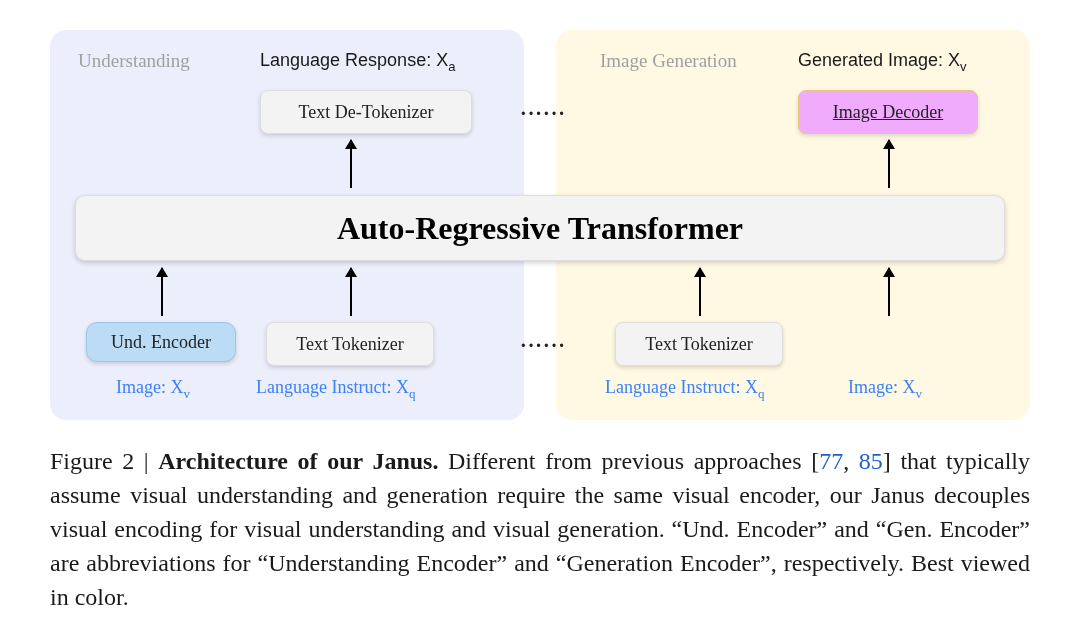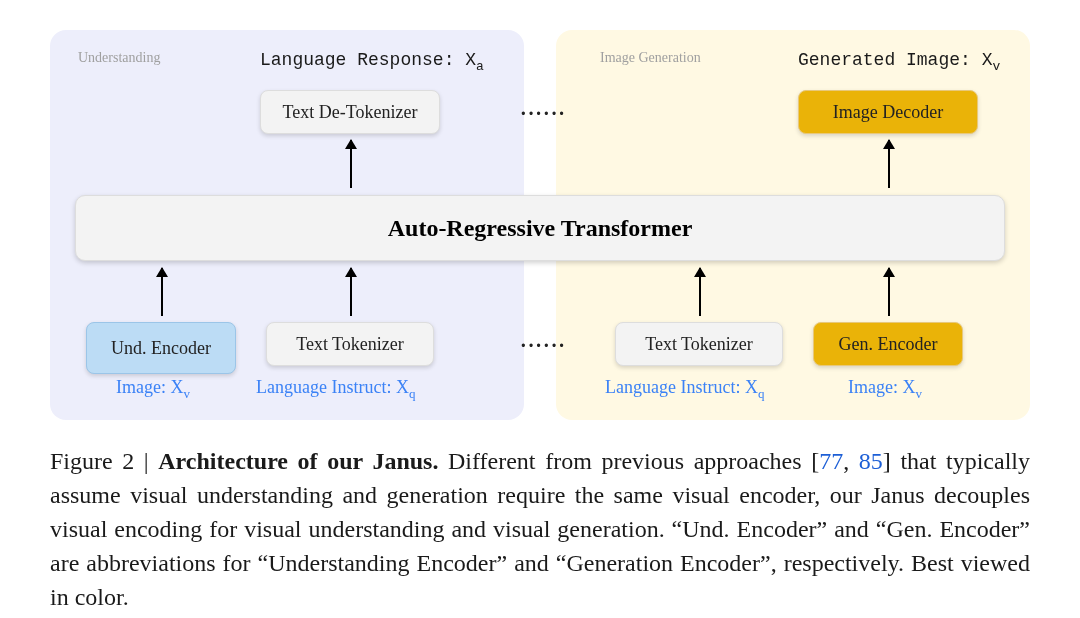--- a/index.html
+++ b/index.html
@@ -27,30 +27,30 @@
     width: 474px;
     background: #edeefb;
   }
   .panel-right {
     right: 0;
     width: 474px;
     background: #fff9e3;
   }
   .section-title {
     color: #a0a0a0;
-    font-size: 14px;
+    font-size: 19px;
     position: absolute;
     top: 20px;
   }
   .output-label {
     color: #1a1a1a;
     font-size: 18px;
     position: absolute;
     top: 20px;
-    font-family: Liberation Mono, monospace;
+    font-family: Liberation Sans, sans-serif;
   }
   .output-label sub { font-size: 13px; }
   .input-label {
     color: #3b82f6;
     font-size: 18px;
     position: absolute;
     bottom: 18px;
     text-align: center;
   }
   .input-label sub { font-size: 13px; }
@@ -61,35 +61,35 @@
     font-size: 18px;
     font-family: Georgia, serif;
     text-align: center;
     display: flex;
     align-items: center;
     justify-content: center;
     padding: 10px 8px;
   }
   .box-white { background: #f3f3f3; color: #222; border: 1px solid #ddd; }
   .box-blue  { background: #bcdcf5; color: #222; border: 1px solid #9bc5e8; }
-  .box-gold  { background: #eab308; color: #222; border: 1px solid #e8c87a; }
+  .box-gold  { background: #f0abfc; color: #222; border: 1px solid #e8c87a; text-decoration: underline; }
   .transformer {
     position: absolute;
     left: 25px;
     right: 25px;
     top: 165px;
     height: 66px;
     background: #f3f3f3;
     border: 1px solid #ddd;
     border-radius: 10px;
     box-shadow: 0 2px 5px rgba(0,0,0,0.18);
     display: flex;
     align-items: center;
     justify-content: center;
-    font-size: 24px;
+    font-size: 32px;
     font-weight: bold;
     font-family: Georgia, serif;
   }
   .arrow {
     position: absolute;
     width: 2px;
     background: #000;
   }
   .arrow::after {
     content: "";
@@ -130,39 +130,38 @@
   <div class="section-title" style="left:28px;">Understanding</div>
   <div class="section-title" style="left:534px;margin-left:16px;">Image Generation</div>
 
   <div class="output-label" style="left:210px;">
     <span>Language Response: X</span><sub>a</sub>
   </div>
   <div class="output-label" style="left:748px;">
     <span>Generated Image: X</span><sub>v</sub>
   </div>
 
-  <div class="box box-white" style="left:210px; top:60px; width:180px; height:44px;">Text De-Tokenizer</div>
+  <div class="box box-white" style="left:210px; top:60px; width:212px; height:44px;">Text De-Tokenizer</div>
   <div class="box box-gold" style="left:748px; top:60px; width:180px; height:44px;">Image Decoder</div>
 
   <div class="dots" style="left:470px; top:72px;">······</div>
 
   <div class="arrow" style="left:300px; top:110px; height:48px;"></div>
   <div class="arrow" style="left:838px; top:110px; height:48px;"></div>
 
   <div class="transformer">Auto-Regressive Transformer</div>
 
   <div class="arrow" style="left:111px; top:238px; height:48px;"></div>
   <div class="arrow" style="left:300px; top:238px; height:48px;"></div>
   <div class="arrow" style="left:649px; top:238px; height:48px;"></div>
   <div class="arrow" style="left:838px; top:238px; height:48px;"></div>
 
-  <div class="box box-blue" style="left:36px;  top:292px; width:150px; height:52px;">Und. Encoder</div>
+  <div class="box box-blue" style="left:36px;  top:292px; width:150px; height:40px;border-radius:11px;">Und. Encoder</div>
   <div class="box box-white" style="left:216px; top:292px; width:168px; height:44px;">Text Tokenizer</div>
   <div class="box box-white" style="left:565px; top:292px; width:168px; height:44px;">Text Tokenizer</div>
-  <div class="box box-gold" style="left:763px; top:292px; width:150px; height:44px;">Gen. Encoder</div>
 
   <div class="dots" style="left:470px; top:304px;">······</div>
 
   <div class="input-label" style="left:66px;">
     <span>Image: X</span><sub>v</sub>
   </div>
   <div class="input-label" style="left:206px;">
     <span>Language Instruct: X</span><sub>q</sub>
   </div>
   <div class="input-label" style="left:555px;">

